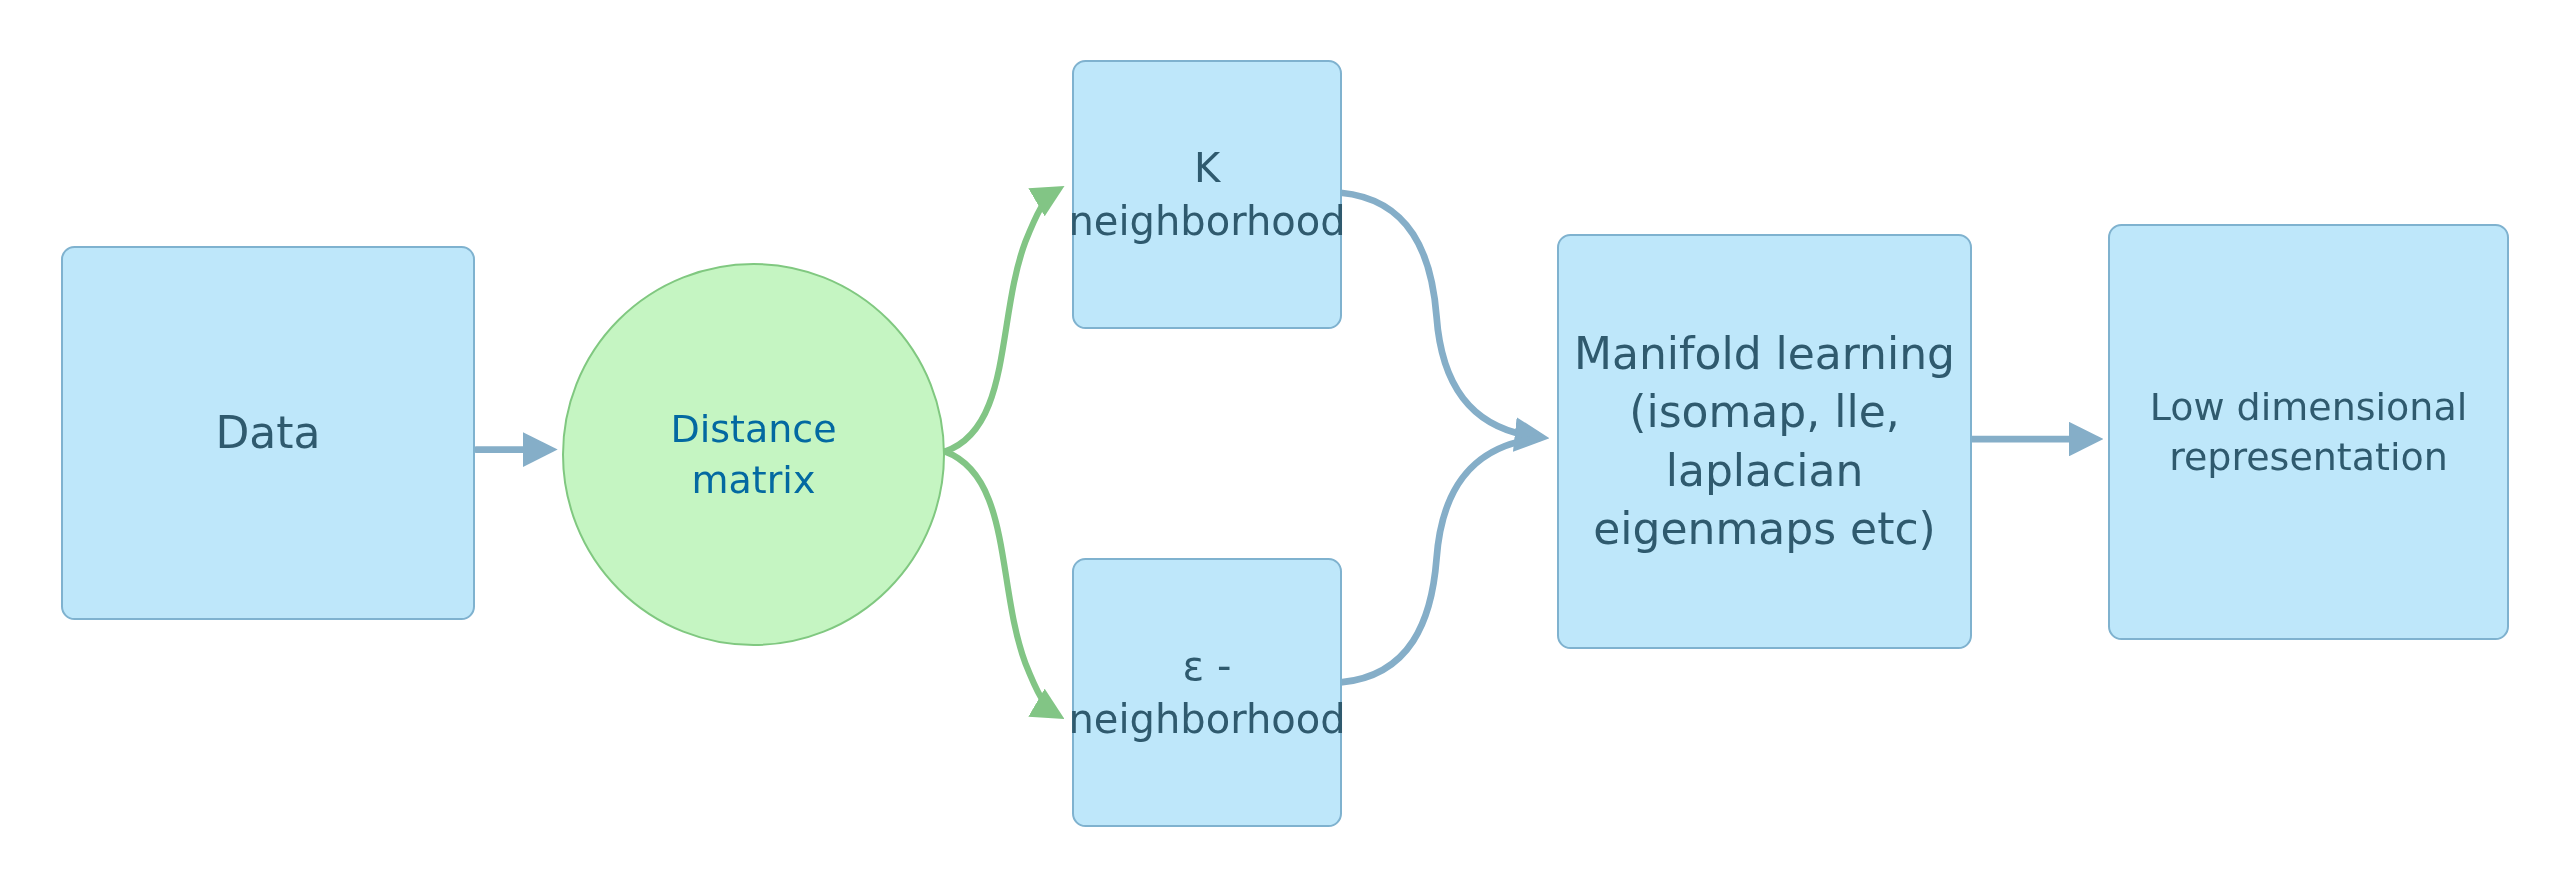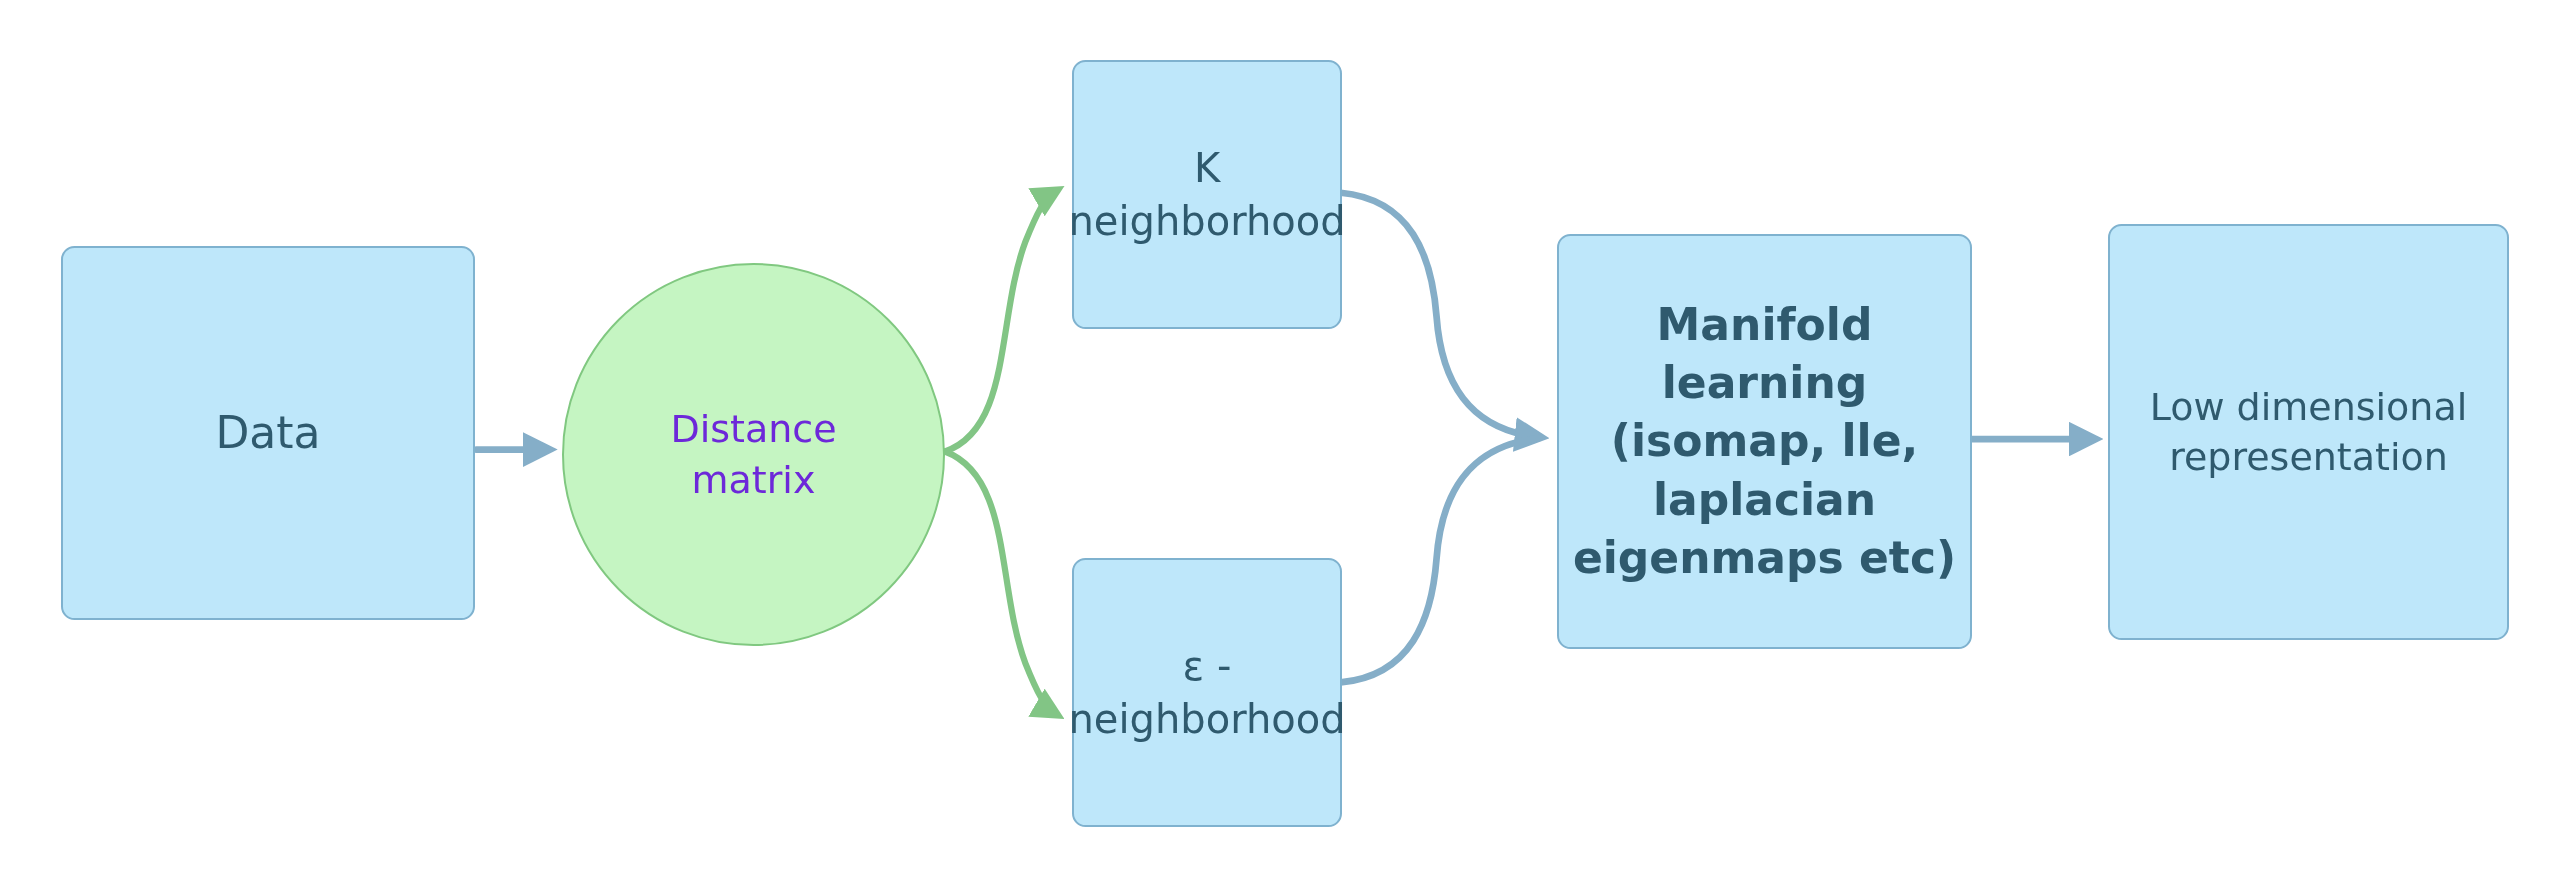--- a/index.html
+++ b/index.html
@@ -36,21 +36,21 @@
   .node.circle {
     background: #c5f5c2;
     border: 2.9px solid #80c880;
     border-radius: 50%;
   }
   .label {
     white-space: pre-line;
     line-height: 1.32;
     color: #2f5a6e;
   }
-  .node.circle .label { color: #6d28d9; }
+  .node.circle .label { color: #0369a1; }
   .fs-46 { font-size: 44px; }
   .fs-42 { font-size: 40px; }
   .fs-40 { font-size: 38px; }
 </style>
 </head>
 <body>
 
 <div class="canvas">
 
   <svg class="edges" width="2576" height="880" viewBox="0 0 2688 918" xmlns="http://www.w3.org/2000/svg">
@@ -88,21 +88,21 @@
   <div class="node box" style="left:1072px; top:60px; width:270px; height:269px;">
     <span class="label fs-42">K
 neighborhood</span>
   </div>
 
   <div class="node box" style="left:1072px; top:558px; width:270px; height:269px;">
     <span class="label fs-42">ε -
 neighborhood</span>
   </div>
 
-  <div class="node box" style="left:1557px; top:234px; width:415px; height:415px;font-weight:bold;">
+  <div class="node box" style="left:1557px; top:234px; width:415px; height:415px;">
     <span class="label fs-46">Manifold learning
 (isomap, lle,
 laplacian
 eigenmaps etc)</span>
   </div>
 
   <div class="node box" style="left:2108px; top:224px; width:401px; height:416px;">
     <span class="label fs-40">Low dimensional
 representation</span>
   </div>

